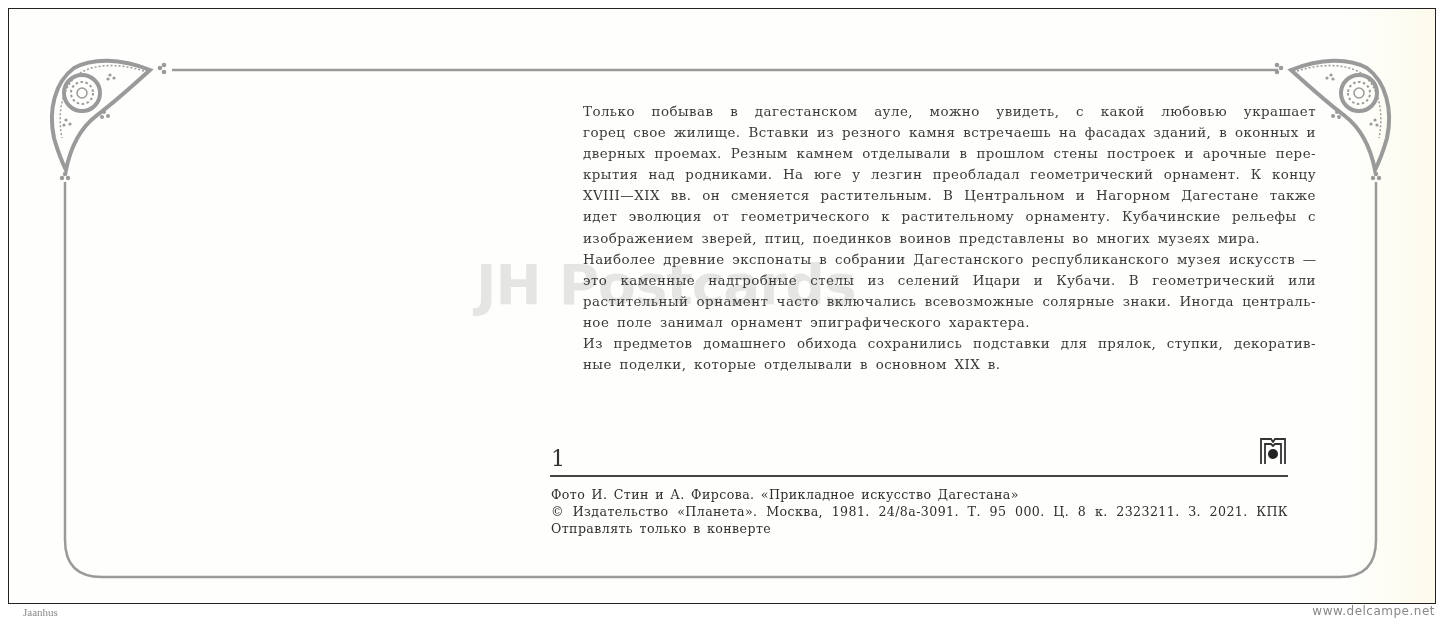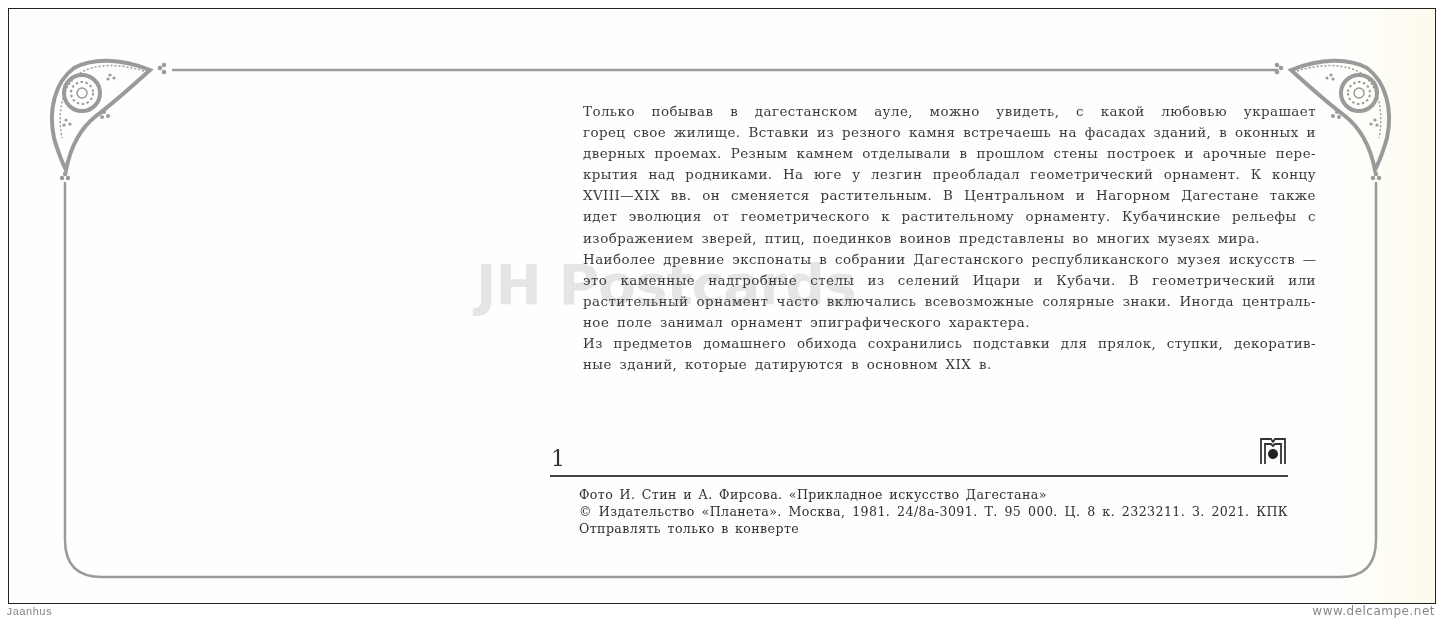--- a/index.html
+++ b/index.html
@@ -31,24 +31,24 @@
   .text-block .line.last { text-align-last: left; }
   .page-num {
     position: absolute; left: 551px; top: 448px; font-size: 22px; color: #333; line-height: 1;
   }
   .logo { position: absolute; left: 1258px; top: 435px; width: 30px; height: 30px; }
   .rule { position: absolute; left: 550px; top: 475px; width: 738px; height: 2px; background: #444; }
   .imprint {
     position: absolute; left: 551px; top: 486px; width: 737px; font-size: 12.6px; line-height: 17.2px;
     color: #2e2e2e; letter-spacing: 0.4px; word-spacing: 2px;
   }
-  .imprint .line { display: block; white-space: nowrap; margin-left: 28px; }
+  .imprint .line { display: block; white-space: nowrap; }
   .imprint .line.just { text-align: justify; text-align-last: justify; }
   .wm-left {
-    position: absolute; left: 6px; top: 606px; font-family: Liberation Mono, monospace; font-size: 11px; color: #888;
+    position: absolute; left: 23px; top: 606px; font-family: Liberation Serif, serif; font-size: 11px; color: #888;
   }
   .wm-right {
     position: absolute; right: 10px; top: 604px; font-family: "DejaVu Sans", sans-serif; font-size: 12px; color: #888;
     letter-spacing: 0.5px;
   }
 </style>
 </head>
 <body>
 
 <div class="card"></div>
@@ -116,21 +116,21 @@
   <span class="line">дверных проемах. Резным камнем отделывали в прошлом стены построек и арочные пере-</span>
   <span class="line">крытия над родниками. На юге у лезгин преобладал геометрический орнамент. К концу</span>
   <span class="line">XVIII—XIX вв. он сменяется растительным. В Центральном и Нагорном Дагестане также</span>
   <span class="line">идет эволюция от геометрического к растительному орнаменту. Кубачинские рельефы с</span>
   <span class="line last">изображением зверей, птиц, поединков воинов представлены во многих музеях мира.</span>
   <span class="line">Наиболее древние экспонаты в собрании Дагестанского республиканского музея искусств —</span>
   <span class="line">это каменные надгробные стелы из селений Ицари и Кубачи. В геометрический или</span>
   <span class="line">растительный орнамент часто включались всевозможные солярные знаки. Иногда централь-</span>
   <span class="line last">ное поле занимал орнамент эпиграфического характера.</span>
   <span class="line">Из предметов домашнего обихода сохранились подставки для прялок, ступки, декоратив-</span>
-  <span class="line last">ные зданий, которые датируются в основном XIX в.</span>
+  <span class="line last">ные поделки, которые отделывали в основном XIX в.</span>
 </div>
 
 <div class="page-num">1</div>
 
 <svg class="logo" viewBox="0 0 30 30" xmlns="http://www.w3.org/2000/svg">
   <g fill="none" stroke="#333" stroke-width="1.8">
     <path d="M3 29 L3 4 L13 4 L15 7 L17 4 L27 4 L27 29"></path>
     <path d="M7 29 L7 9 L13 9 L15 11 L17 9 L23 9 L23 29"></path>
   </g>
   <circle cx="15" cy="19" r="5" fill="#222"></circle>

